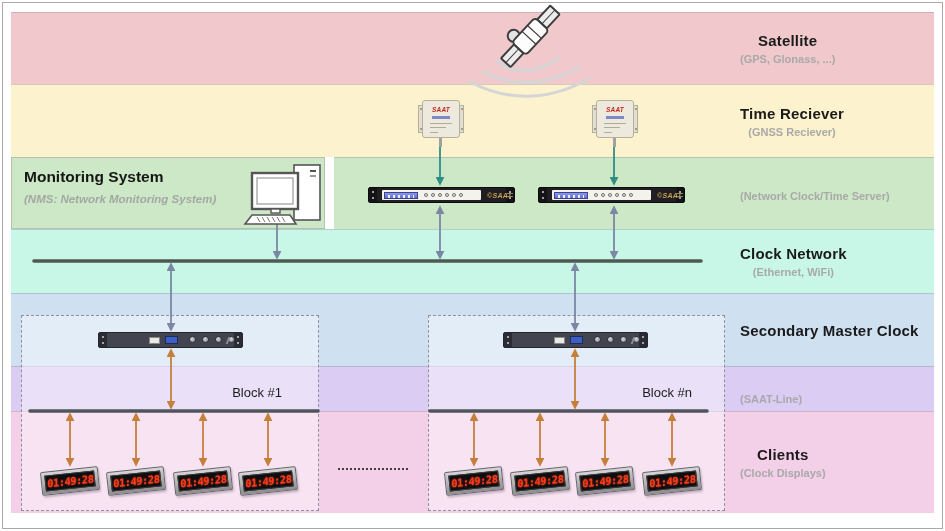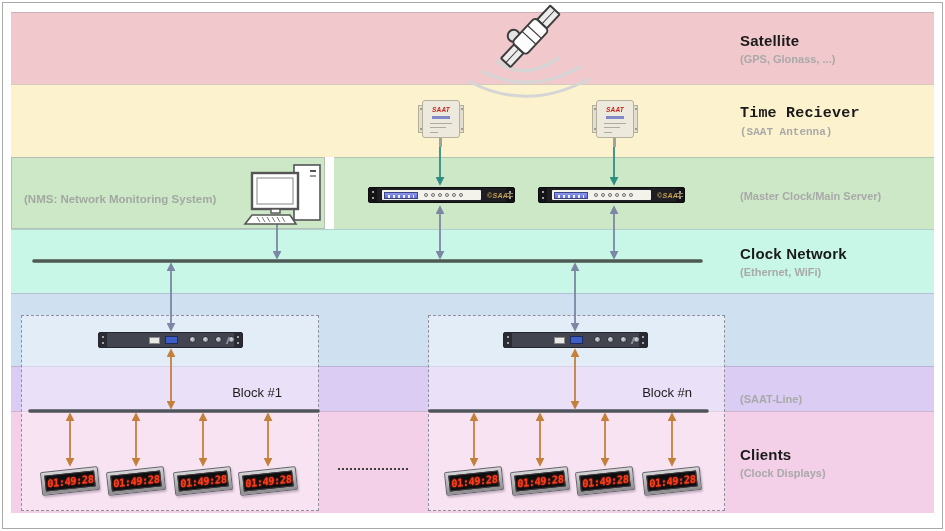--- a/index.html
+++ b/index.html
@@ -5,28 +5,28 @@
   html,body{margin:0;padding:0;background:#ffffff;}
   .stage{
     position:relative;width:945px;height:531px;background:#fff;
     font-family:"Liberation Sans",sans-serif;overflow:hidden;
   }
   .frame{position:absolute;inset:2px;border:1px solid #a9a9a9;pointer-events:none;}
   .diagram{position:absolute;left:11px;top:12px;width:923px;height:500px;}
 
   
   .band{position:absolute;left:0;width:100%;box-sizing:border-box;border-top:1px solid rgba(110,110,135,.28);}
-  .band-label{position:absolute;left:729px;top:0;bottom:0;display:flex;flex-direction:column;justify-content:center;white-space:nowrap;}
+  .band-label{position:absolute;left:729px;top:0;bottom:0;display:flex;flex-direction:column;justify-content:center;white-space:nowrap;text-align:center;}
   .band-title{font-size:15px;font-weight:700;color:#1a1a1a;letter-spacing:.2px;}
   .band-sub{font-size:11px;font-weight:700;color:#a9a9a9;margin-top:4px;}
 
   .monitor-box{position:absolute;left:0;top:145px;width:314px;height:72px;box-sizing:border-box;border:1px solid #b7bfb1;}
   .monitor-gap{position:absolute;left:314px;top:145px;width:9px;height:72px;background:#ffffff;}
   .monitor-title{position:absolute;left:13px;top:156px;font-size:15.5px;font-weight:700;color:#161616;}
-  .monitor-sub{position:absolute;left:13px;top:181px;font-size:11.5px;font-weight:700;color:#a2a8a2;}
+  .monitor-sub{position:absolute;left:13px;top:181px;font-size:11.5px;font-weight:700;color:#a2a8a2;font-style:italic;}
 
   
   .block{position:absolute;top:303px;height:196px;background:rgba(255,255,255,.42);border:1px dashed #8f8f9e;box-sizing:border-box;}
   .block-label{position:absolute;top:373px;width:56px;font-size:13px;color:#1c1c1c;text-align:right;}
   .block-sep{position:absolute;left:327px;top:456px;width:70px;border-top:2px dotted #3f3f3f;}
 
   svg{position:absolute;overflow:visible;}
   .connectors{left:0;top:0;}
 
   
@@ -76,55 +76,57 @@
 
 <div class="stage">
   <div class="diagram">
 
     <div class="band" style="top: 0px; height: 72px; background: rgb(241, 201, 204);">
       <div class="band-label">
         <div class="band-title">Satellite</div>
         <div class="band-sub">(GPS, Glonass, ...)</div>
       </div>
     </div>
-    <div class="band" style="top: 72px; height: 73px; background: rgb(252, 242, 205); font-family: Liberation Mono, monospace;">
+    <div class="band" style="top: 72px; height: 73px; background: rgb(252, 242, 205);">
       <div class="band-label">
         <div class="band-title">Time Reciever</div>
-        <div class="band-sub">(SAAT Antenna)</div>
+        <div class="band-sub">(GNSS Reciever)</div>
       </div>
     </div>
     <div class="band" style="top: 145px; height: 72px; background: rgb(205, 232, 199);">
       <div class="band-label">
-        <div class="band-sub">(Master Clock/Main Server)</div>
+        <div class="band-sub">(Network Clock/Time Server)</div>
       </div>
     </div>
     <div class="band" style="top: 217px; height: 64px; background: rgb(200, 246, 231);">
       <div class="band-label">
         <div class="band-title">Clock Network</div>
         <div class="band-sub">(Ethernet, WiFi)</div>
       </div>
     </div>
     <div class="band" style="top: 281px; height: 73px; background: rgb(207, 224, 241);">
       <div class="band-label">
+        <div class="band-title">Secondary Master Clock</div>
       </div>
     </div>
     <div class="band" style="top: 354px; height: 61px; background: rgb(219, 204, 244);">
       <div class="band-label">
         <div class="band-sub">(SAAT-Line)</div>
       </div>
     </div>
     <div class="band" style="top: 399px; height: 102px; background: rgb(243, 207, 232);">
       <div class="band-label">
         <div class="band-title">Clients</div>
         <div class="band-sub">(Clock Displays)</div>
       </div>
     </div>
 
     <div class="monitor-gap"></div>
     <div class="monitor-box" style="background: rgb(205, 232, 199);"></div>
+    <div class="monitor-title">Monitoring System</div>
     <div class="monitor-sub">(NMS: Network Monitoring System)</div>
 
     <div class="block" style="left:10px;width:298px;"></div>
     <div class="block" style="left:417px;width:297px;"></div>
     <div class="block-label" style="left:215px;">Block #1</div>
     <div class="block-label" style="left:625px;">Block #n</div>
     <div class="block-sep"></div>
 
     <svg class="connectors" width="923" height="500" viewBox="0 0 923 500">
       <defs>

